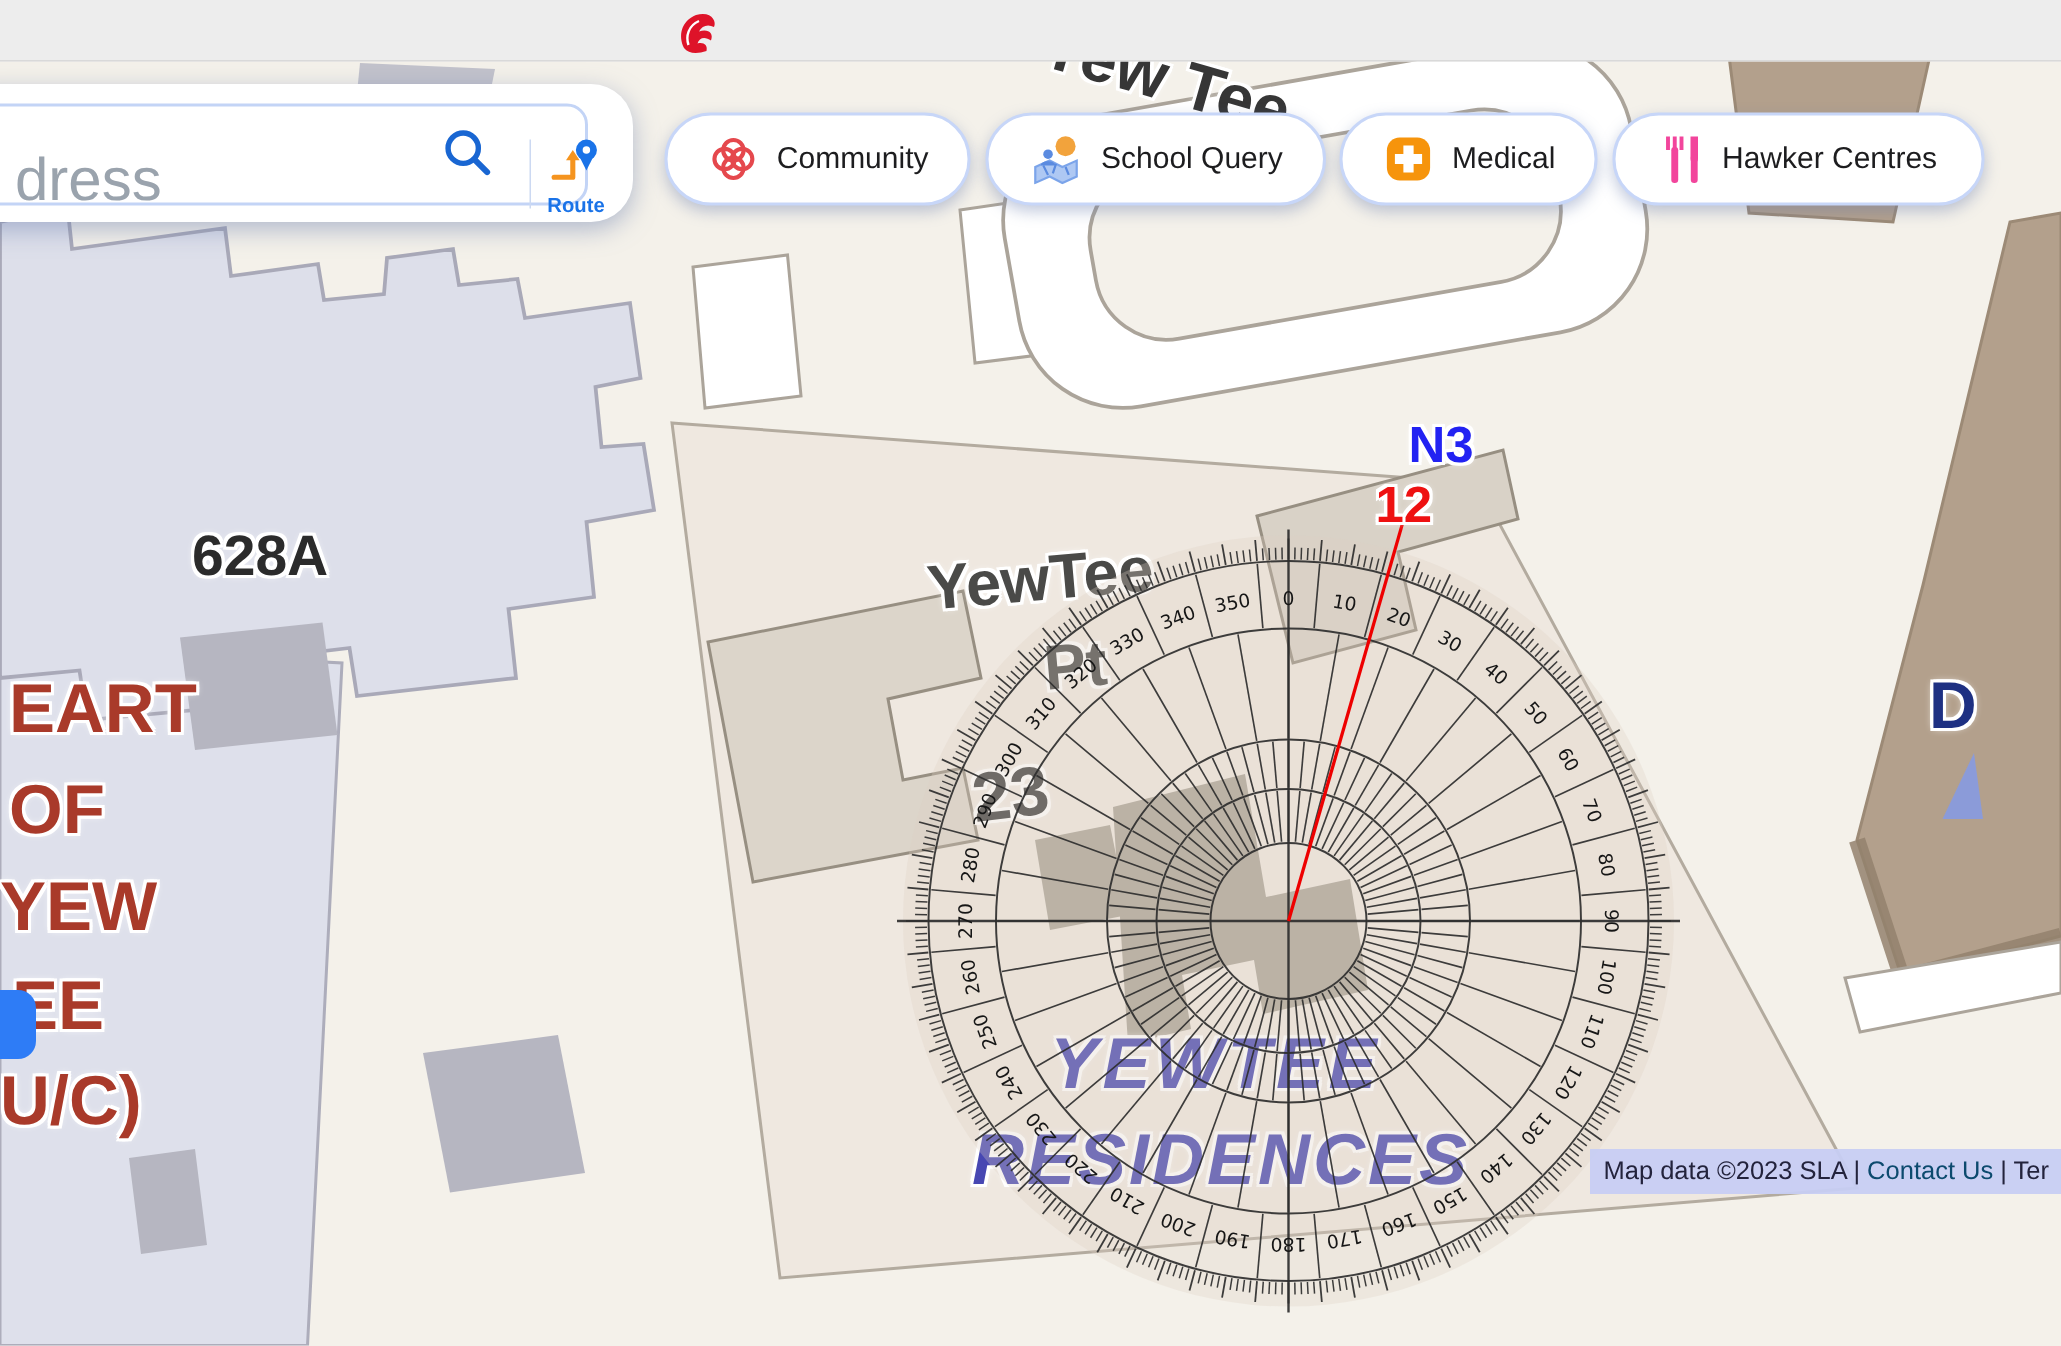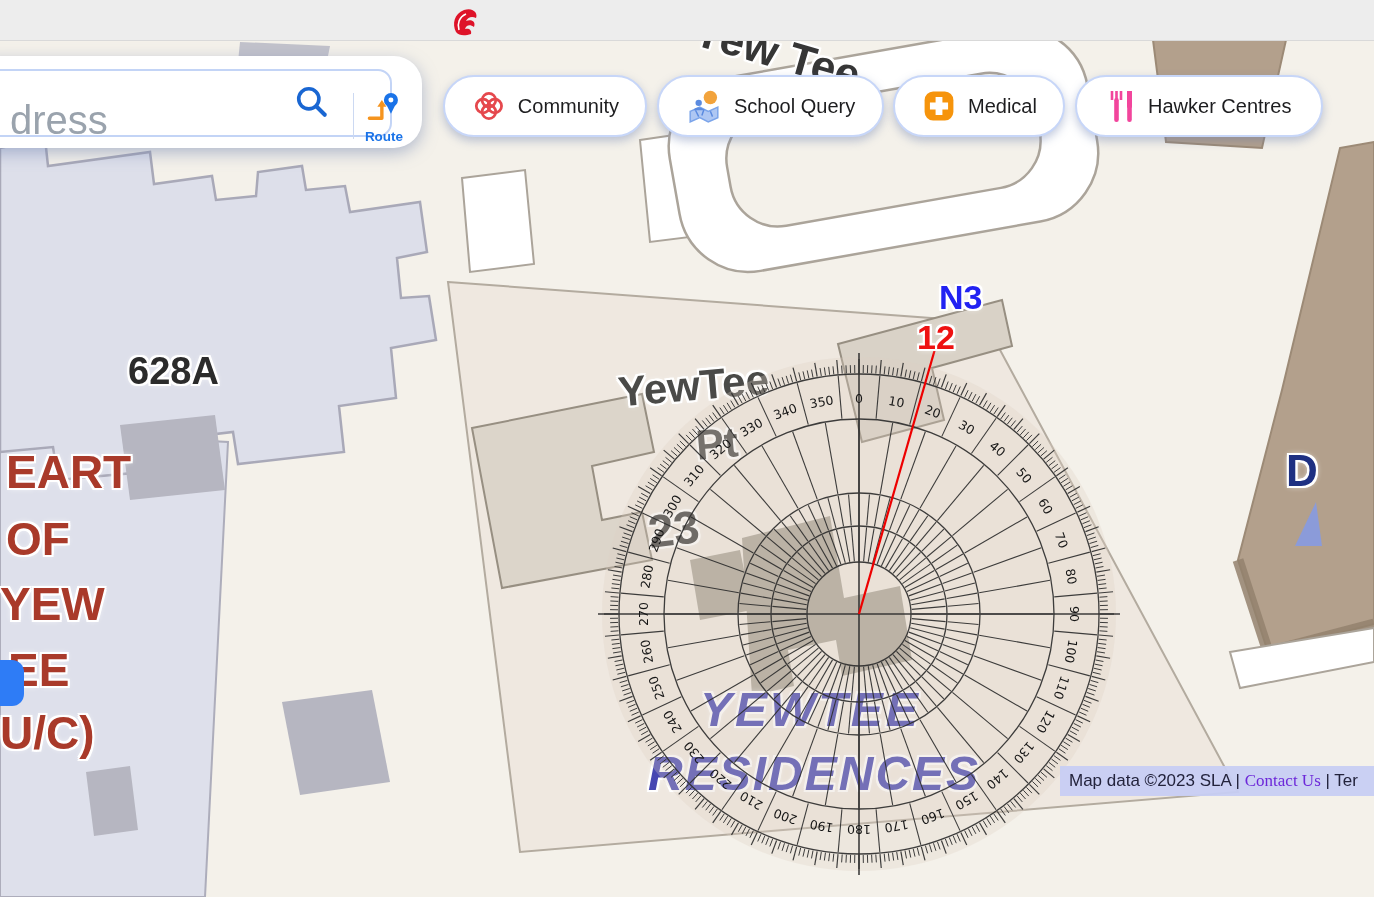--- a/index.html
+++ b/index.html
@@ -26,21 +26,21 @@
   #route-label{font-size:13.5px;font-weight:bold;color:#1A73E8;position:absolute;left:0;top:40px;width:46px;}
   
   .pill{position:absolute;top:75px;height:62px;background:#fff;border:2px solid #C7D6F8;
     border-radius:34px;display:flex;align-items:center;gap:13px;padding:0 26px 0 28px;
     box-sizing:border-box;box-shadow:0 4px 10px rgba(100,120,170,.4);z-index:70;
     font-size:20px;color:#1d1d1f;}
   
   #attribution{left:1060px;top:766px;width:314px;height:30px;line-height:30px;
     background:rgba(199,205,243,.95);color:#23233C;font-size:17px;z-index:40;
     padding-left:9px;white-space:nowrap;overflow:hidden;box-sizing:border-box;}
-  #attribution a{color:#6d28d9;text-decoration:none;font-family:Liberation Serif, serif;}
+  #attribution a{color:#0c4a6e;text-decoration:none;}
   
   #n3-label{left:923px;top:278px;font-size:34px;font-weight:bold;color:#2222F2;z-index:30;margin-left:16px;}
   #deg12-label{left:917px;top:318px;font-size:34px;font-weight:bold;color:#EE1111;z-index:30;}
   
   #d-label{left:1286px;top:446px;font-size:44px;color:#1E3082;z-index:10;}
   #d-pointer{left:1295px;top:502px;width:0;height:0;z-index:9;
     border-left:21px solid transparent;border-right:6px solid transparent;
     border-bottom:44px solid #8B9BD9;}
   
   #blue-marker{left:-12px;top:660px;width:36px;height:46px;background:#2E7CF6;

